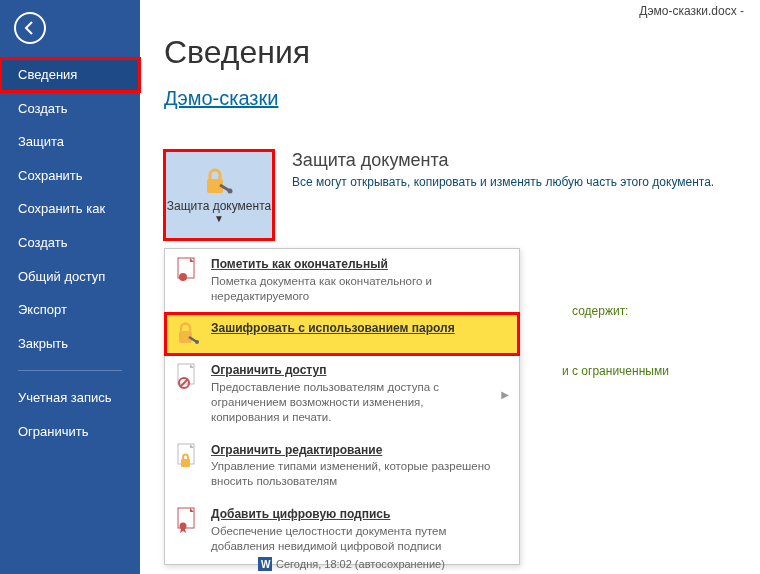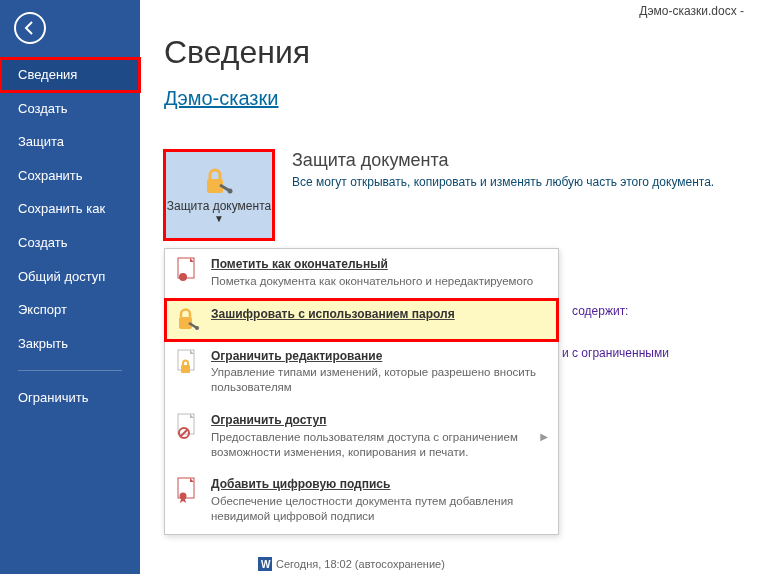--- a/index.html
+++ b/index.html
@@ -14,27 +14,27 @@
   .main { position: absolute; left: 150px; top: 14px; right: 6px; bottom: 0; padding: 20px 0 0 14px; overflow: hidden; }
   .page-heading { font-size: 32px; font-weight: 300; color: #333; margin-bottom: 16px; }
   .doc-link { color: #0369a1; font-size: 20px; text-decoration: underline; margin-bottom: 40px; display: inline-block; }
   .protect-row { display: flex; align-items: flex-start; gap: 18px; }
   .protect-btn { width: 110px; height: 90px; background: #c3d7ef; border: 1px solid #9bb7d9; display: flex; flex-direction: column; align-items: center; justify-content: center; cursor: pointer; font-size: 12px; color: #333; text-align: center; }
   .protect-btn svg { margin-bottom: 4px; }
   .protect-btn .caret { font-size: 10px; }
   .protect-desc { flex: 1; }
   .protect-desc h2 { font-size: 18px; font-weight: 400; color: #444; margin-bottom: 4px; }
   .protect-desc p { font-size: 12px; color: #0c4a6e; }
-  .dropdown { width: 395px; margin-top: 8px; margin-left: 0; border: 1px solid #c8c8c8; background: #fff; box-shadow: 1px 2px 6px rgba(0,0,0,0.15); }
+  .dropdown { width: 356px; margin-top: 8px; margin-left: 0; border: 1px solid #c8c8c8; background: #fff; box-shadow: 1px 2px 6px rgba(0,0,0,0.15); }
   .menu-item { display: flex; gap: 10px; padding: 8px 10px 10px 10px; cursor: pointer; border-bottom: 0; }
-  .menu-item.highlight { background: #fef9c3; }
+  .menu-item.highlight { background: #fde047; }
   .menu-icon { width: 26px; flex-shrink: 0; display:flex; align-items:flex-start; justify-content:center; }
   .menu-text { flex: 1; font-size: 11.5px; color: #666; line-height: 1.3; }
   .menu-text .mtitle { color: #333; font-weight: 600; text-decoration: underline; text-decoration-color: #444; display:block; margin-bottom: 1px; font-size: 12px; }
-  .side-text { position: absolute; font-size: 12px; color: #4c1d95; padding-left: 12px; }
+  .side-text { position: absolute; font-size: 12px; color: #4d7c0f; padding-left: 12px; }
   .status-bar { position: absolute; bottom: 0; left: 258px; height: 20px; font-size: 11px; color: #666; display:flex; align-items:center; gap:4px; }
 </style>
 </head>
 <body>
 
 <div class="title-bar">Дэмо-сказки.docx -</div>
 
 <div class="sidebar">
   <div class="back-btn">
     <svg width="16" height="16" viewBox="0 0 16 16">
@@ -44,20 +44,21 @@
   <div class="sidebar-item selected hl-red">Сведения</div>
   <div class="sidebar-item">Создать</div>
   <div class="sidebar-item">Защита</div>
   <div class="sidebar-item">Сохранить</div>
   <div class="sidebar-item">Сохранить как</div>
   <div class="sidebar-item">Создать</div>
   <div class="sidebar-item">Общий доступ</div>
   <div class="sidebar-item">Экспорт</div>
   <div class="sidebar-item">Закрыть</div>
   <div class="sidebar-divider"></div>
+  <div class="sidebar-item">Учетная запись</div>
   <div class="sidebar-item">Ограничить</div>
 </div>
 
 <div class="main">
   <h1 class="page-heading">Сведения</h1>
   <a class="doc-link">Дэмо-сказки</a>
 
   <div class="protect-row">
     <div class="protect-btn hl-red">
       <svg width="34" height="28" viewBox="0 0 34 28">
@@ -95,53 +96,53 @@
             <circle cx="21" cy="21" r="2" fill="#666"></circle>
           </svg>
         </div>
       <div class="menu-text"><span class="mtitle">Зашифровать с использованием пароля</span></div>
     </div>
     <div class="menu-item">
       <div class="menu-icon">
           <svg width="22" height="26" viewBox="0 0 22 26">
             <rect x="1" y="1" width="16" height="20" fill="#fff" stroke="#bbb"></rect>
             <polygon points="13,1 17,5 13,5" fill="#bbb"></polygon>
-            <rect x="4" y="16" width="9" height="8" rx="1" fill="#f5b645"></rect>
-            <path d="M6 16 v-2 a2.5 2.5 0 0 1 5 0 v2" stroke="#f5b645" stroke-width="2" fill="none"></path>
+            <circle cx="7" cy="20" r="5" fill="none" stroke="#c8524f" stroke-width="2"></circle>
+            <line x1="3.5" y1="23.5" x2="10.5" y2="16.5" stroke="#c8524f" stroke-width="2"></line>
           </svg>
         </div>
-      <div class="menu-text"><span class="mtitle">Ограничить редактирование</span><span>Управление типами изменений, которые разрешено вносить пользователям</span></div>
+      <div class="menu-text"><span class="mtitle">Ограничить доступ</span><span>Предоставление пользователям доступа с ограничением возможности изменения, копирования и печати.</span></div>
+      <div style="align-self:center;color:#999;font-size:10px">▶</div>
     </div>
     <div class="menu-item">
       <div class="menu-icon">
           <svg width="22" height="26" viewBox="0 0 22 26">
             <rect x="1" y="1" width="16" height="20" fill="#fff" stroke="#bbb"></rect>
             <polygon points="13,1 17,5 13,5" fill="#bbb"></polygon>
-            <circle cx="7" cy="20" r="5" fill="none" stroke="#c8524f" stroke-width="2"></circle>
-            <line x1="3.5" y1="23.5" x2="10.5" y2="16.5" stroke="#c8524f" stroke-width="2"></line>
+            <rect x="4" y="16" width="9" height="8" rx="1" fill="#f5b645"></rect>
+            <path d="M6 16 v-2 a2.5 2.5 0 0 1 5 0 v2" stroke="#f5b645" stroke-width="2" fill="none"></path>
           </svg>
         </div>
-      <div class="menu-text"><span class="mtitle">Ограничить доступ</span><span>Предоставление пользователям доступа с ограничением возможности изменения, копирования и печати.</span></div>
-      <div style="align-self:center;color:#999;font-size:10px">▶</div>
+      <div class="menu-text"><span class="mtitle">Ограничить редактирование</span><span>Управление типами изменений, которые разрешено вносить пользователям</span></div>
     </div>
     <div class="menu-item">
       <div class="menu-icon">
           <svg width="22" height="26" viewBox="0 0 22 26">
             <rect x="1" y="1" width="16" height="20" fill="#fff" stroke="#c8524f"></rect>
             <polygon points="13,1 17,5 13,5" fill="#c8524f"></polygon>
             <circle cx="6" cy="19" r="3.5" fill="#c8524f"></circle>
             <path d="M4 22 l-1 4 l3 -2 l3 2 l-1 -4" fill="#c8524f"></path>
           </svg>
         </div>
       <div class="menu-text"><span class="mtitle">Добавить цифровую подпись</span><span>Обеспечение целостности документа путем добавления невидимой цифровой подписи</span></div>
     </div>
   </div>
 
   <div class="side-text" style="left:410px; top:290px;">содержит:</div>
-  <div class="side-text" style="left:400px; top:332px;">и с ограниченными</div>
+  <div class="side-text" style="left:400px; top:350px;">и с ограниченными</div>
 </div>
 
 <div class="status-bar">
   <svg width="14" height="14" viewBox="0 0 14 14">
       <rect width="14" height="14" fill="#2A579A"></rect>
       <text x="3" y="11" font-size="10" fill="#fff" font-weight="bold">W</text>
     </svg>
   <span>Сегодня, 18:02 (автосохранение)</span>
 </div>
 

